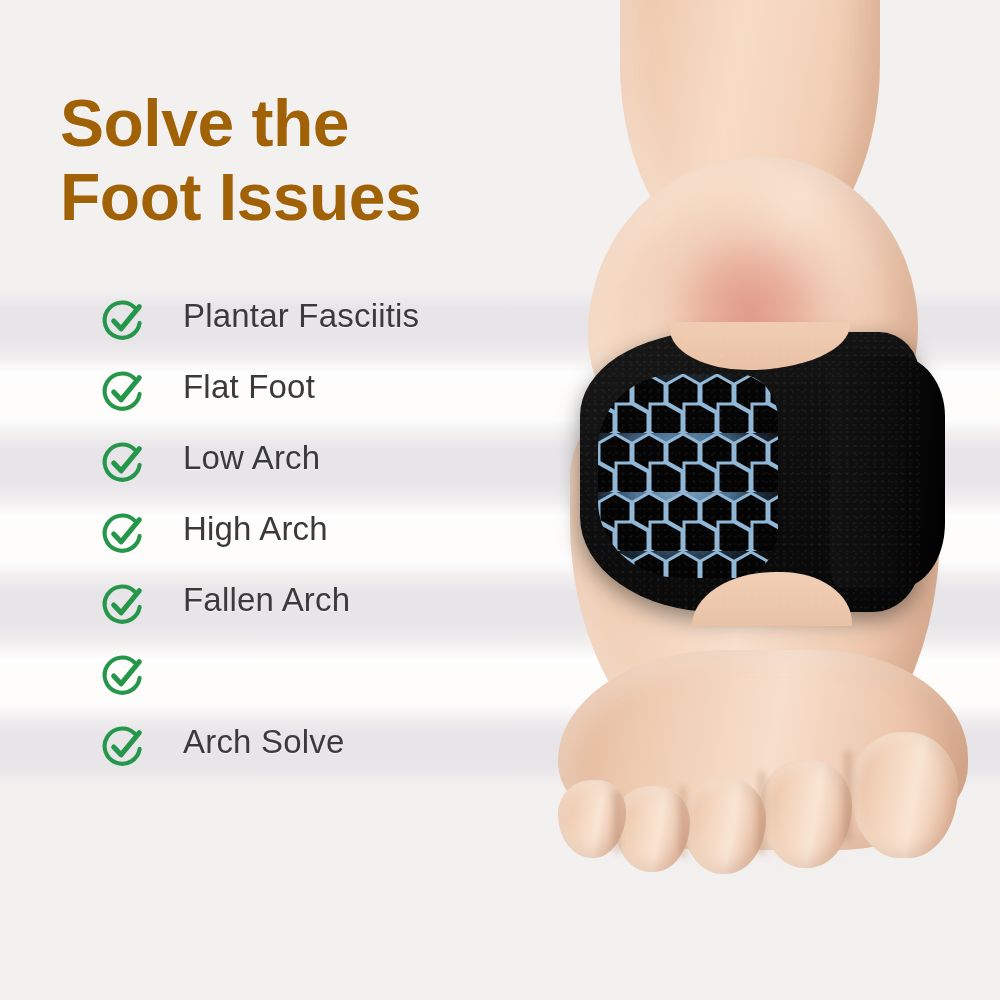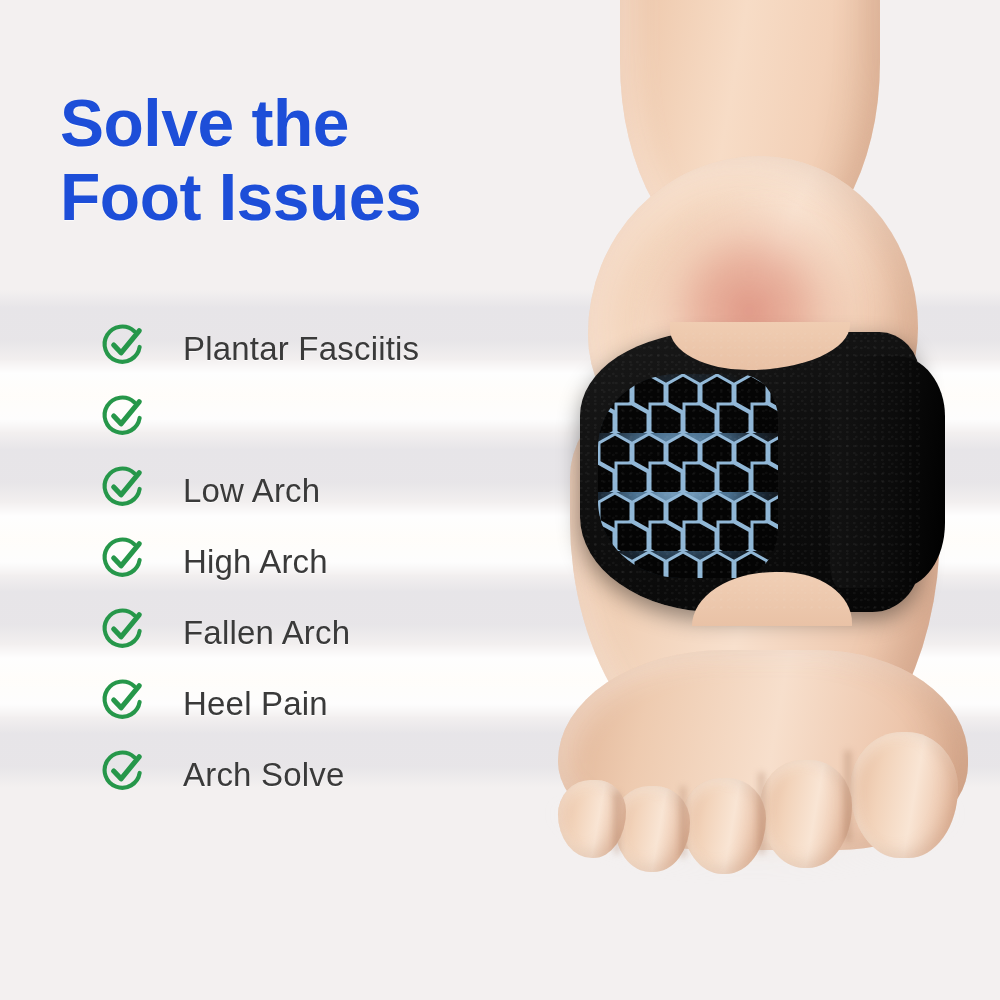--- a/index.html
+++ b/index.html
@@ -32,29 +32,29 @@
         rgba(222,221,226,0.0) 0%,
         rgba(221,220,226,0.55) 25%,
         rgba(224,222,227,0.60) 70%,
         rgba(226,224,229,0.0) 100%);
   }
 
   
   .headline{
     position:absolute;left:60px;top:86px;
     font-size:66px;line-height:74px;font-weight:bold;
-    color:#1d4ed8;letter-spacing:-0.5px;
+    color:#a16207;letter-spacing:-0.5px;
     text-shadow:0 1px 1px rgba(255,255,255,.8);
     white-space:pre-line;
   }
 
   
   .benefits{position:absolute;left:100px;top:297px;}
   .benefit{
-    position:relative;height:71px;display:flex;align-items:flex-end;
+    position:relative;height:71px;display:flex;align-items:flex-start;
   }
   .check-icon{width:47px;height:47px;flex:0 0 47px;display:block;}
   .benefit-label{
     margin-left:36px;font-size:33px;color:#3a3a3a;
     letter-spacing:.2px;white-space:nowrap;
     text-shadow:0 1px 0 rgba(255,255,255,.75);
   }
 
   
   .foot-wrap{position:absolute;left:430px;top:-40px;width:600px;height:1040px;}
@@ -244,20 +244,21 @@
         <path d="M14 24.5 L21.5 32.5 L40 10" fill="none" stroke="#26974a" stroke-width="5.2" stroke-linecap="round" stroke-linejoin="round"></path>
       </svg>
       <span class="benefit-label">Plantar Fasciitis</span>
     </div>
 
     <div class="benefit">
       <svg class="check-icon" viewBox="0 0 48 48">
         <path d="M35 10.5 A18 18 0 1 0 40.5 26.5" fill="none" stroke="#26974a" stroke-width="4.2" stroke-linecap="round"></path>
         <path d="M14 24.5 L21.5 32.5 L40 10" fill="none" stroke="#26974a" stroke-width="5.2" stroke-linecap="round" stroke-linejoin="round"></path>
       </svg>
+      <span class="benefit-label">Flat Foot</span>
     </div>
 
     <div class="benefit">
       <svg class="check-icon" viewBox="0 0 48 48">
         <path d="M35 10.5 A18 18 0 1 0 40.5 26.5" fill="none" stroke="#26974a" stroke-width="4.2" stroke-linecap="round"></path>
         <path d="M14 24.5 L21.5 32.5 L40 10" fill="none" stroke="#26974a" stroke-width="5.2" stroke-linecap="round" stroke-linejoin="round"></path>
       </svg>
       <span class="benefit-label">Low Arch</span>
     </div>
 
@@ -275,21 +276,20 @@
         <path d="M14 24.5 L21.5 32.5 L40 10" fill="none" stroke="#26974a" stroke-width="5.2" stroke-linecap="round" stroke-linejoin="round"></path>
       </svg>
       <span class="benefit-label">Fallen Arch</span>
     </div>
 
     <div class="benefit">
       <svg class="check-icon" viewBox="0 0 48 48">
         <path d="M35 10.5 A18 18 0 1 0 40.5 26.5" fill="none" stroke="#26974a" stroke-width="4.2" stroke-linecap="round"></path>
         <path d="M14 24.5 L21.5 32.5 L40 10" fill="none" stroke="#26974a" stroke-width="5.2" stroke-linecap="round" stroke-linejoin="round"></path>
       </svg>
-      <span class="benefit-label">Heel Pain</span>
     </div>
 
     <div class="benefit">
       <svg class="check-icon" viewBox="0 0 48 48">
         <path d="M35 10.5 A18 18 0 1 0 40.5 26.5" fill="none" stroke="#26974a" stroke-width="4.2" stroke-linecap="round"></path>
         <path d="M14 24.5 L21.5 32.5 L40 10" fill="none" stroke="#26974a" stroke-width="5.2" stroke-linecap="round" stroke-linejoin="round"></path>
       </svg>
       <span class="benefit-label">Arch Solve</span>
     </div>
 

